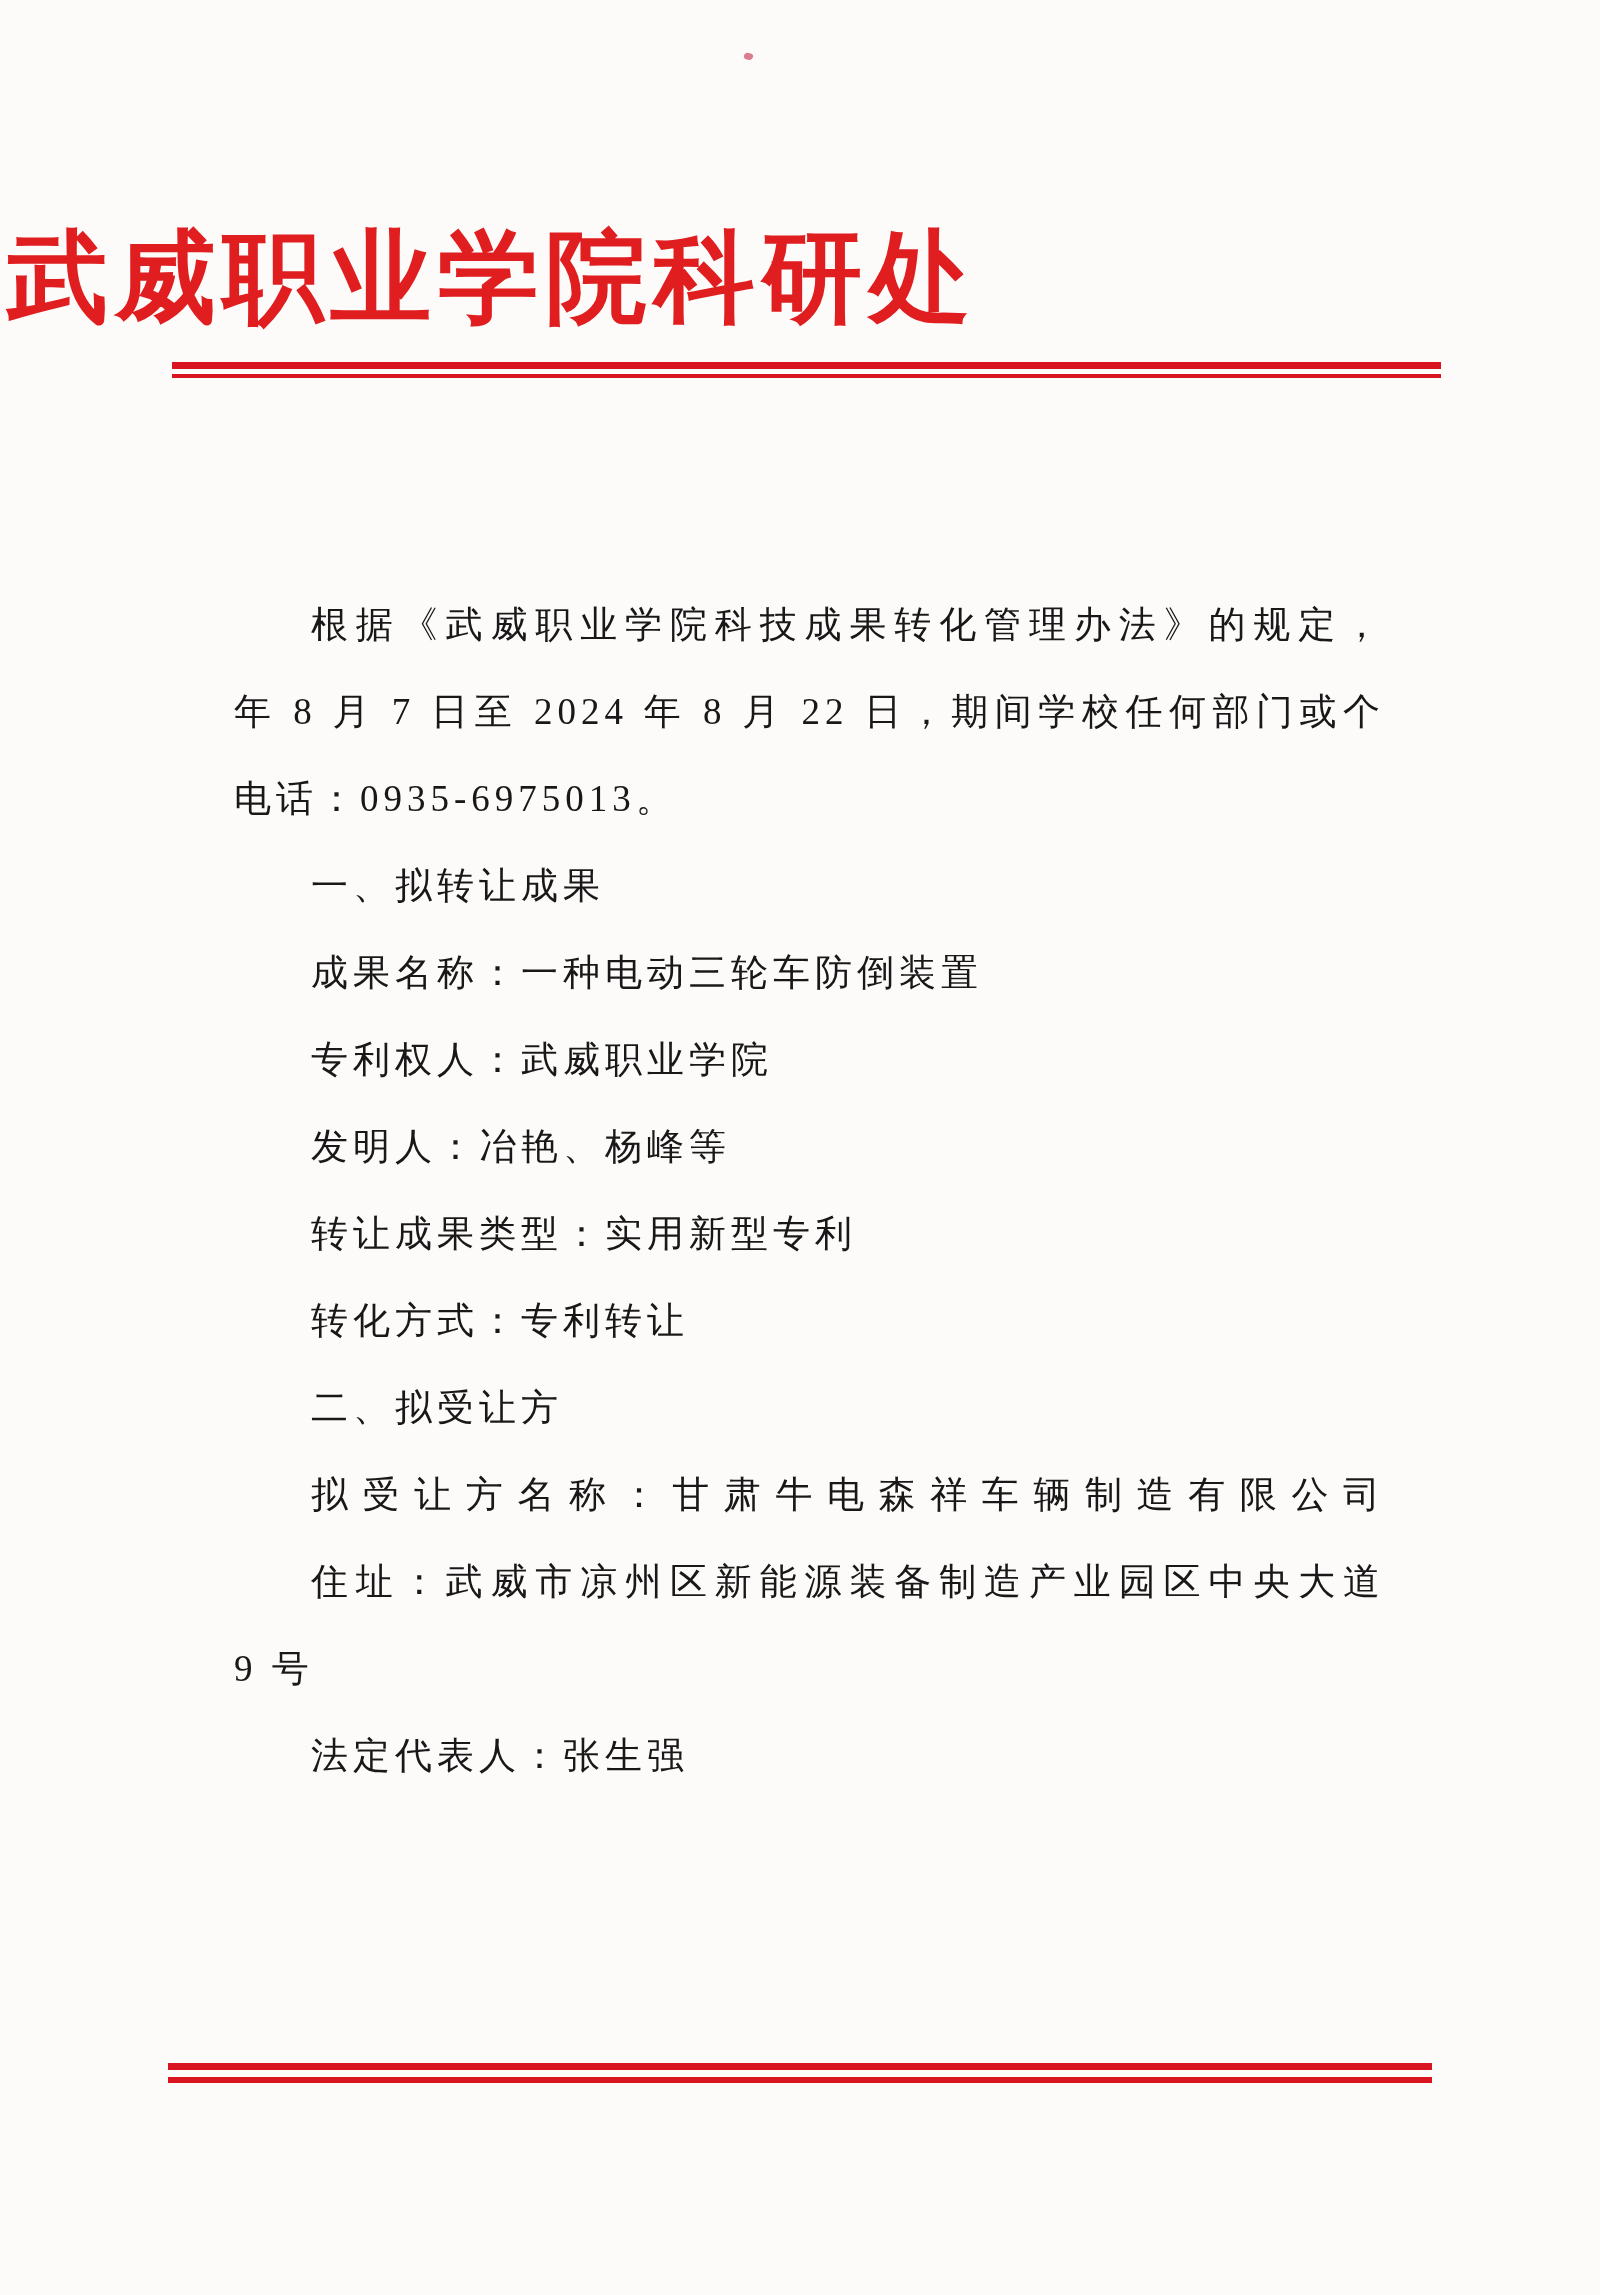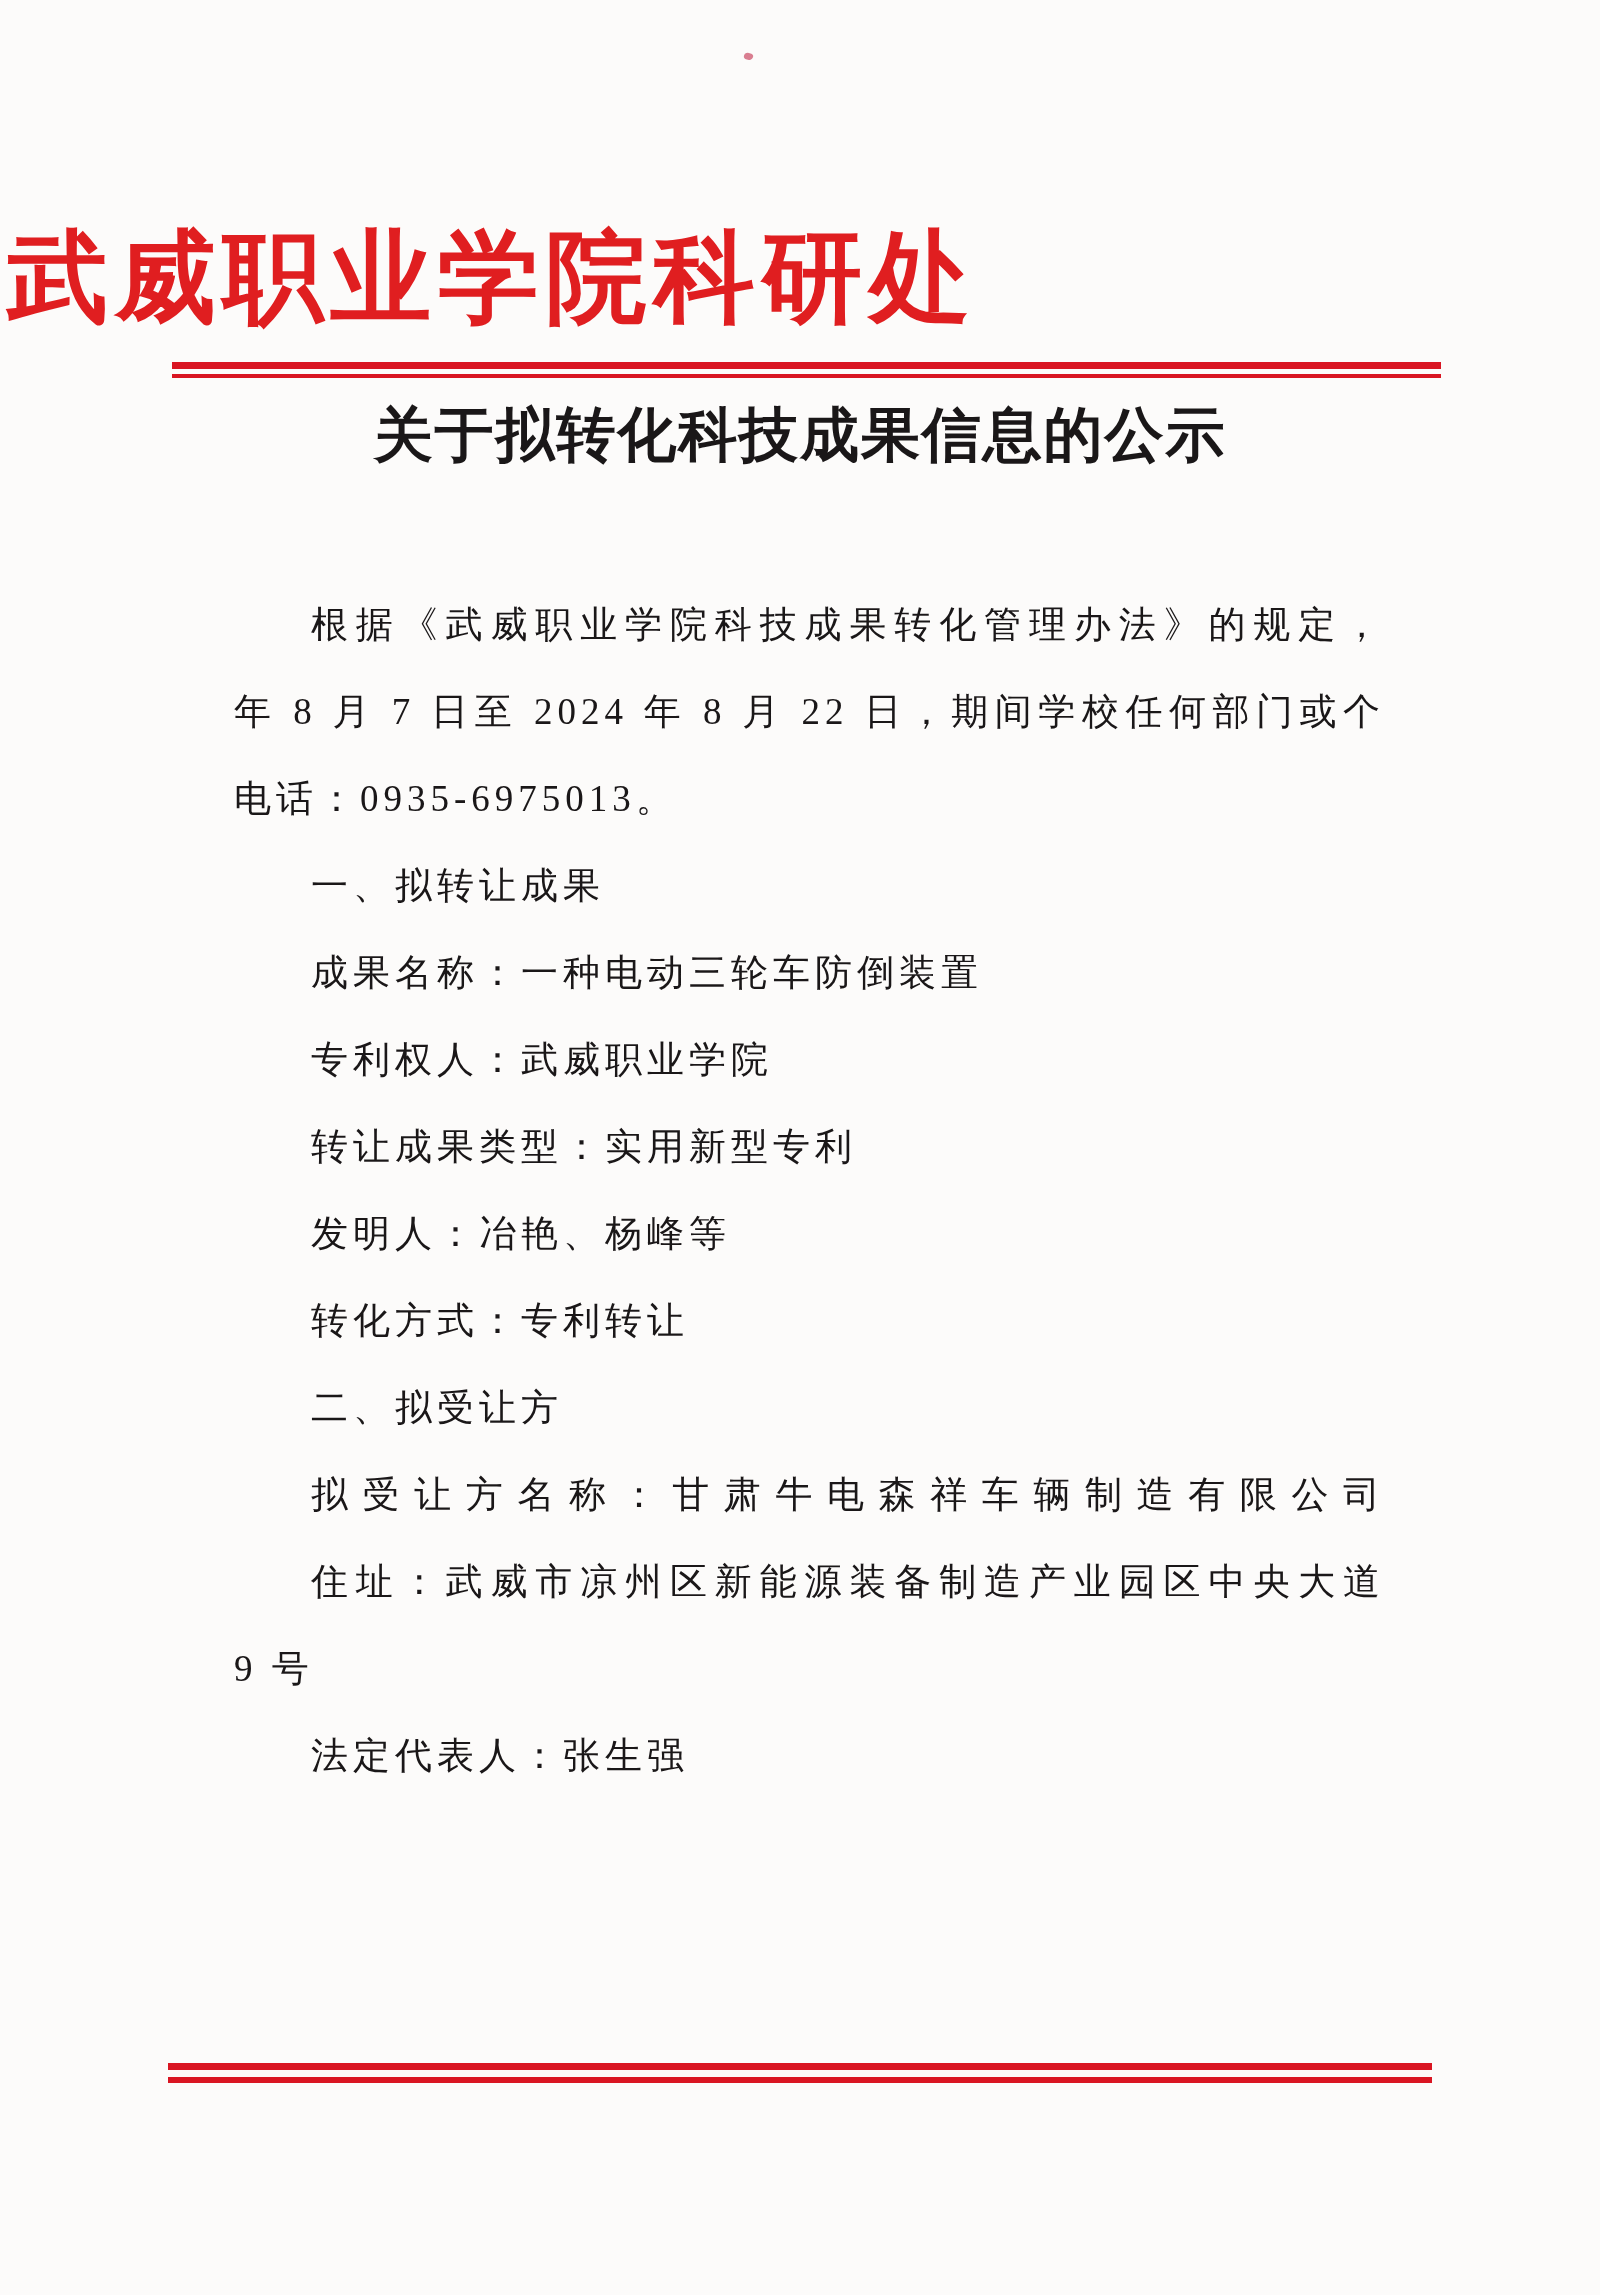--- a/index.html
+++ b/index.html
@@ -93,31 +93,30 @@
 
   <div class="scan-dot"></div>
 
   <div class="office-title">武威职业学院科研处</div>
 
   <div class="rule rule-header">
     <div class="bar bar-top"></div>
     <div class="bar bar-bottom"></div>
   </div>
 
-  <div class="notice-title">关于拟转化科技成果信息的公示</div>
 
   <div class="body-text">
     <div class="line indent wrapjustify">根据《武威职业学院科技成果转化管理办法》的规定，</div>
     <div class="line wrapjustify">年 8 月 7 日至 2024 年 8 月 22 日，期间学校任何部门或个人</div>
     <div class="line">电话：0935-6975013。</div>
     <div class="line indent">一、拟转让成果</div>
     <div class="line indent">成果名称：一种电动三轮车防倒装置</div>
     <div class="line indent">专利权人：武威职业学院</div>
+    <div class="line indent">发明人：冶艳、杨峰等</div>
     <div class="line indent">转让成果类型：实用新型专利</div>
-    <div class="line indent">发明人：冶艳、杨峰等</div>
     <div class="line indent">转化方式：专利转让</div>
     <div class="line indent">二、拟受让方</div>
     <div class="line indent wrapjustify">拟受让方名称：甘肃牛电森祥车辆制造有限公司</div>
     <div class="line indent wrapjustify">住址：武威市凉州区新能源装备制造产业园区中央大道</div>
     <div class="line">9 号</div>
     <div class="line indent">法定代表人：张生强</div>
   </div>
 
   <div class="rule rule-footer">
     <div class="bar bar-top"></div>

